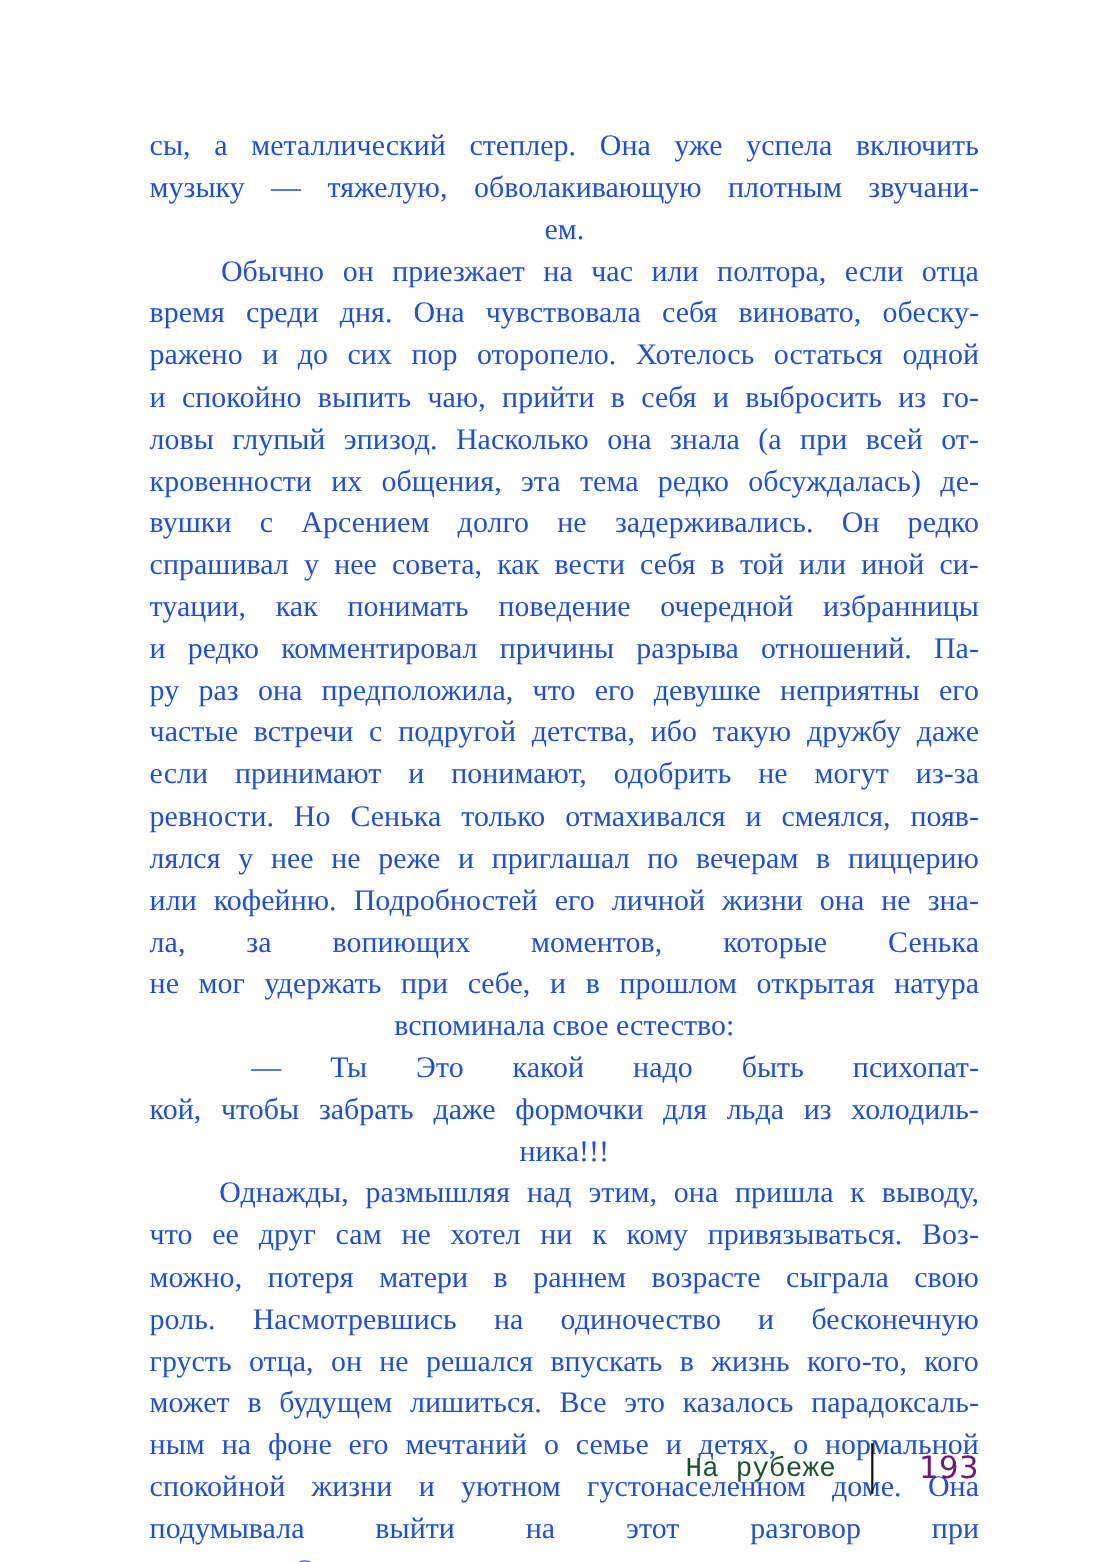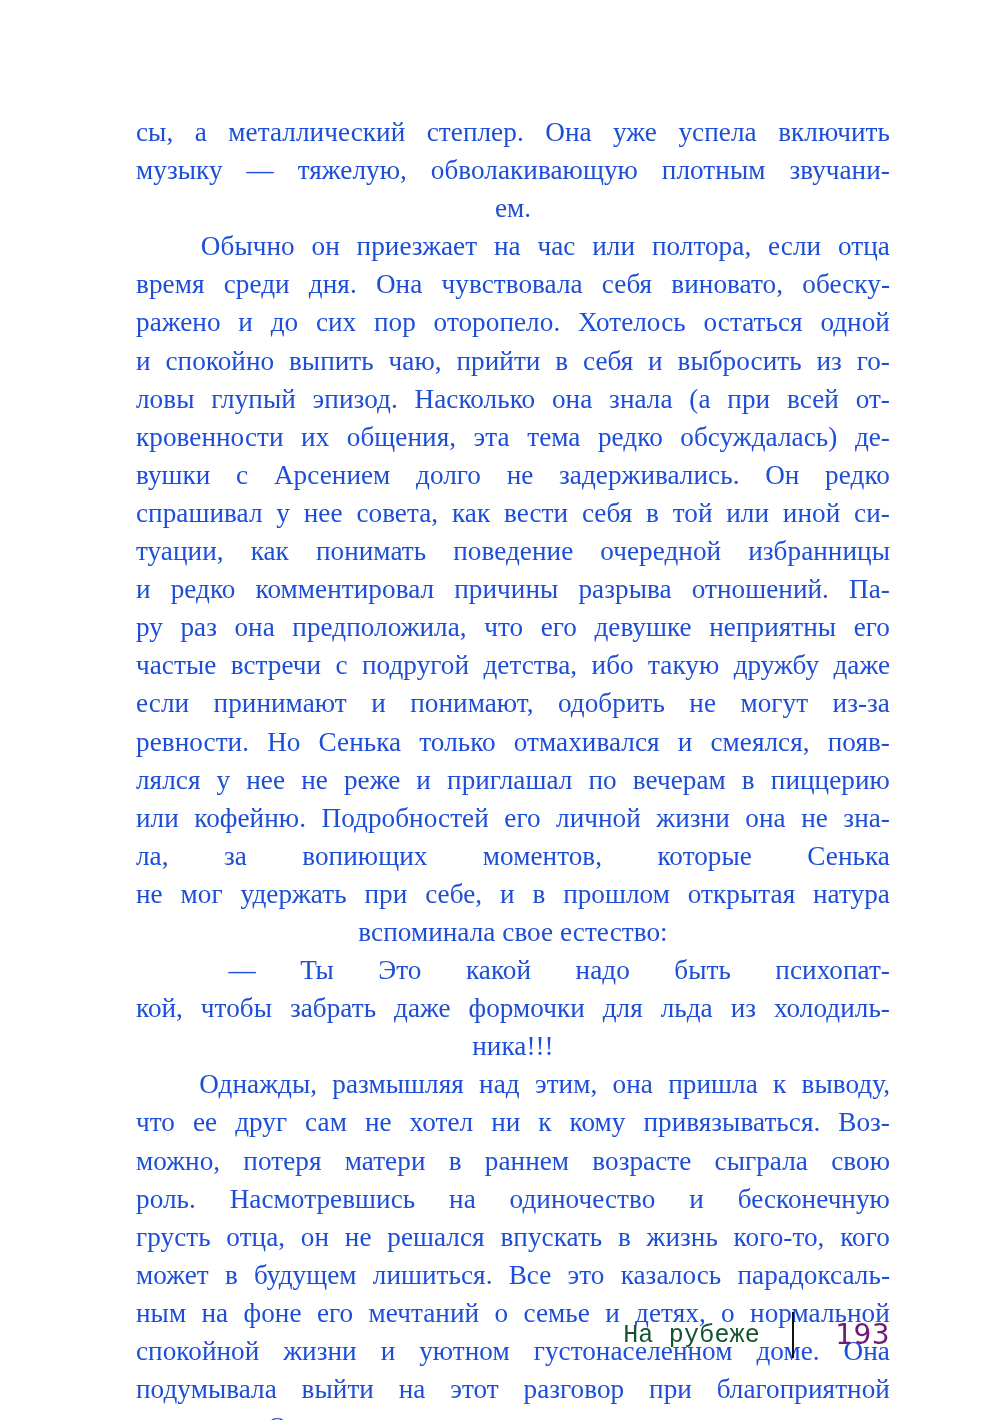--- a/index.html
+++ b/index.html
@@ -145,21 +145,21 @@
       </div>
       <div class="para">
         <div class="jline"><span class="indent-space"></span><span>Однажды,</span><span>размышляя</span><span>над</span><span>этим,</span><span>она</span><span>пришла</span><span>к</span><span>выводу,</span></div>
         <div class="jline"><span>что</span><span>ее</span><span>друг</span><span>сам</span><span>не</span><span>хотел</span><span>ни</span><span>к</span><span>кому</span><span>привязываться.</span><span>Воз-</span></div>
         <div class="jline"><span>можно,</span><span>потеря</span><span>матери</span><span>в</span><span>раннем</span><span>возрасте</span><span>сыграла</span><span>свою</span></div>
         <div class="jline"><span>роль.</span><span>Насмотревшись</span><span>на</span><span>одиночество</span><span>и</span><span>бесконечную</span></div>
         <div class="jline"><span>грусть</span><span>отца,</span><span>он</span><span>не</span><span>решался</span><span>впускать</span><span>в</span><span>жизнь</span><span>кого-то,</span><span>кого</span></div>
         <div class="jline"><span>может</span><span>в</span><span>будущем</span><span>лишиться.</span><span>Все</span><span>это</span><span>казалось</span><span>парадоксаль-</span></div>
         <div class="jline"><span>ным</span><span>на</span><span>фоне</span><span>его</span><span>мечтаний</span><span>о</span><span>семье</span><span>и</span><span>детях,</span><span>о</span><span>нормальной</span></div>
         <div class="jline"><span>спокойной</span><span>жизни</span><span>и</span><span>уютном</span><span>густонаселенном</span><span>доме.</span><span>Она</span></div>
-        <div class="jline"><span>подумывала</span><span>выйти</span><span>на</span><span>этот</span><span>разговор</span><span>при</span><span>благоприятной</span></div>
+        <div class="jline"><span>подумывала</span><span>выйти</span><span>на</span><span>этот</span><span>разговор</span><span>при</span></div>
         <div class="jline"><span>ситуации.</span><span>Однако</span><span>таковых</span><span>не</span><span>возникало,</span><span>да</span><span>и</span><span>кто</span><span>она</span><span>та-</span></div>
       </div>
     </div>
 
   <div id="footer">
     <div id="footer-inner">
       <span class="footer-running-head">На рубеже</span>
       <span class="footer-rule"></span>
       <span class="footer-page-number">193</span>
     </div>

